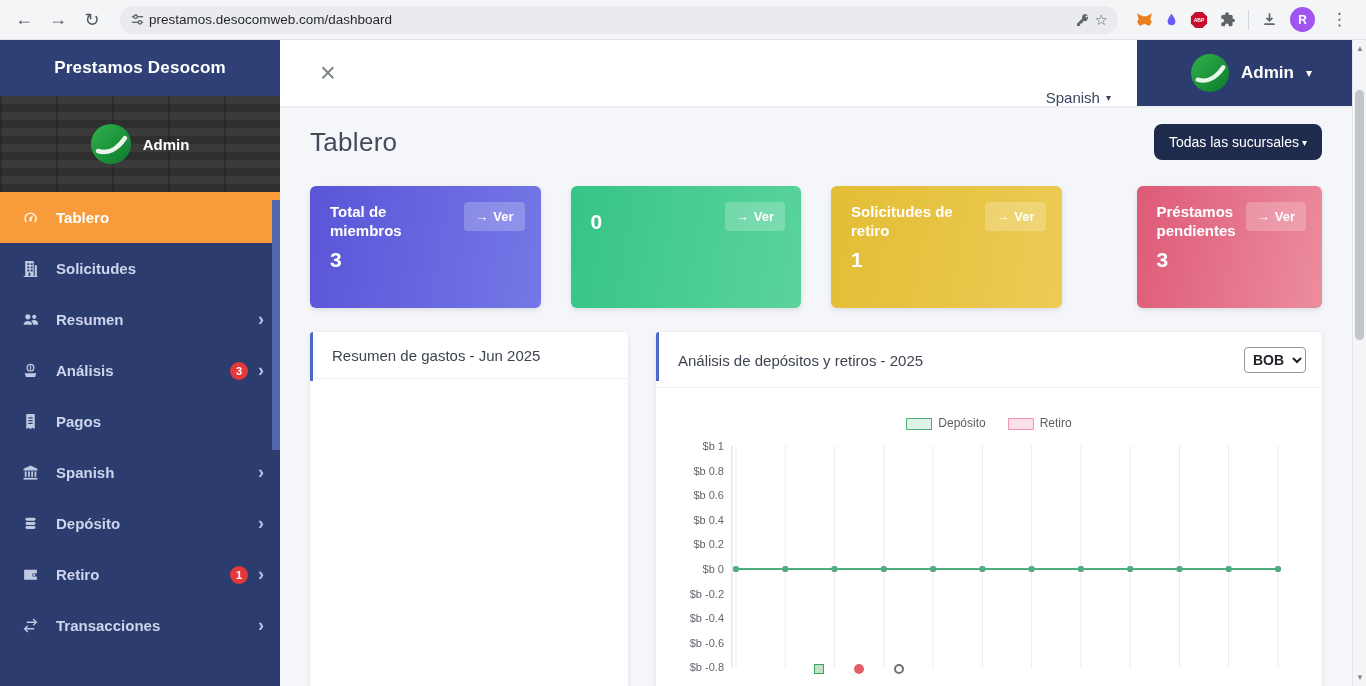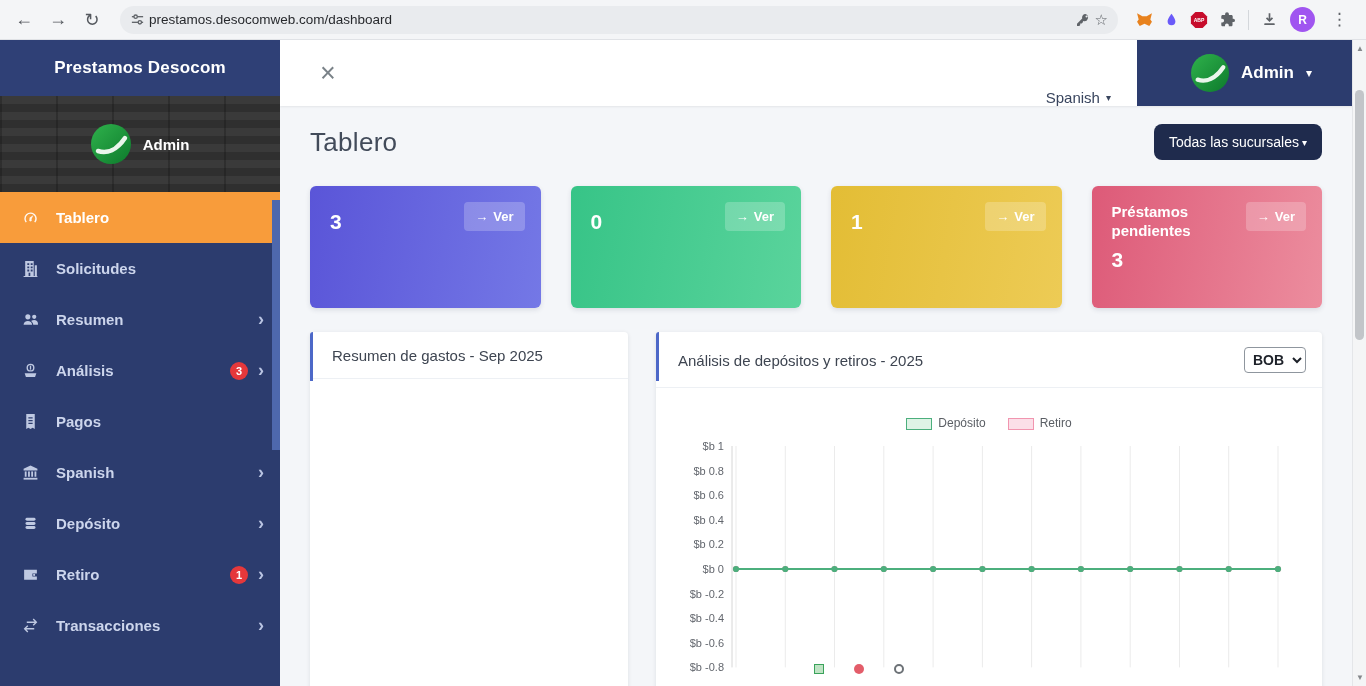--- a/index.html
+++ b/index.html
@@ -325,54 +325,56 @@
         <div class="page-head">
           <h1 class="page-title">Tablero</h1>
           <button class="branches-btn">
             <span>Todas las sucursales</span>
             <span class="caret-btn">▾</span>
           </button>
         </div>
 
         <div class="cards" id="stat-cards">
             <div class="stat-card" style="background: linear-gradient(100deg, rgb(90, 85, 216), rgb(116, 120, 230));">
+              <div class="stat-title">Total de miembros</div>
               <div class="stat-value">3</div>
               <button class="ver-btn">
                 <span>→</span>
                 <span>Ver</span>
               </button>
             </div>
             <div class="stat-card" style="background: linear-gradient(100deg, rgb(55, 196, 135), rgb(90, 212, 156));">
               <div class="stat-value">0</div>
               <button class="ver-btn">
                 <span>→</span>
                 <span>Ver</span>
               </button>
             </div>
             <div class="stat-card" style="background: linear-gradient(100deg, rgb(227, 189, 53), rgb(237, 203, 85));">
+              <div class="stat-title">Solicitudes de retiro</div>
               <div class="stat-value">1</div>
               <button class="ver-btn">
                 <span>→</span>
                 <span>Ver</span>
               </button>
             </div>
-            <div class="stat-card" style="background: linear-gradient(100deg, rgb(221, 90, 120), rgb(236, 141, 158));">
+            <div class="stat-card" style="background: linear-gradient(100deg, rgb(221, 90, 120), rgb(236, 141, 158)); margin-left: 45px;">
               <div class="stat-title">Préstamos pendientes</div>
               <div class="stat-value">3</div>
               <button class="ver-btn">
                 <span>→</span>
                 <span>Ver</span>
               </button>
             </div>
           </div>
 
         <div class="panels">
           <div class="panel panel-expenses">
             <div class="panel-header">
-              <span>Resumen de gastos - Sep 2025</span>
+              <span>Resumen de gastos - Jun 2025</span>
             </div>
           </div>
 
           <div class="panel panel-analysis">
             <div class="panel-header">
               <span>Análisis de depósitos y retiros - 2025</span>
               <select class="currency-select" id="currency-select"><option>BOB</option></select>
             </div>
             <div class="chart-legend" id="chart-legend">
                 <span class="legend-item"><span class="legend-swatch" style="background:#dff3e6;border-color:#4caf7d"></span>Depósito</span>

